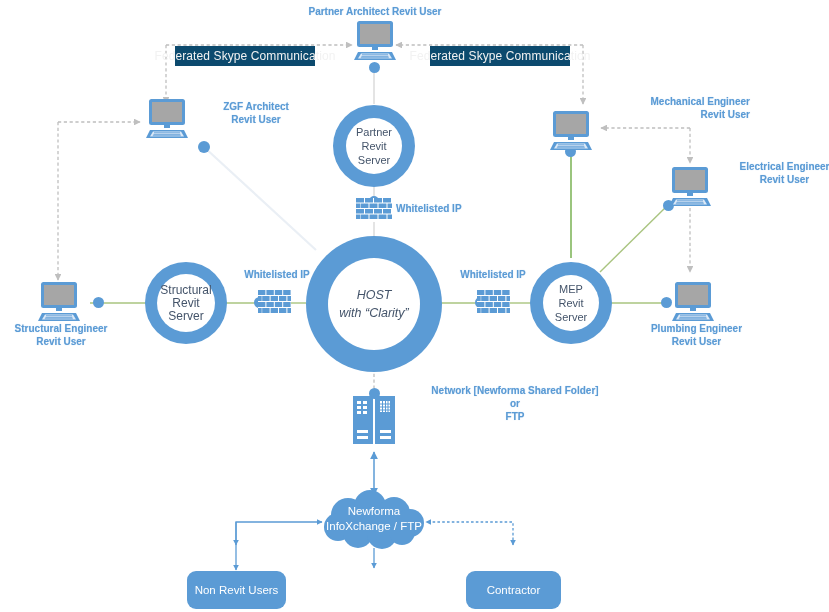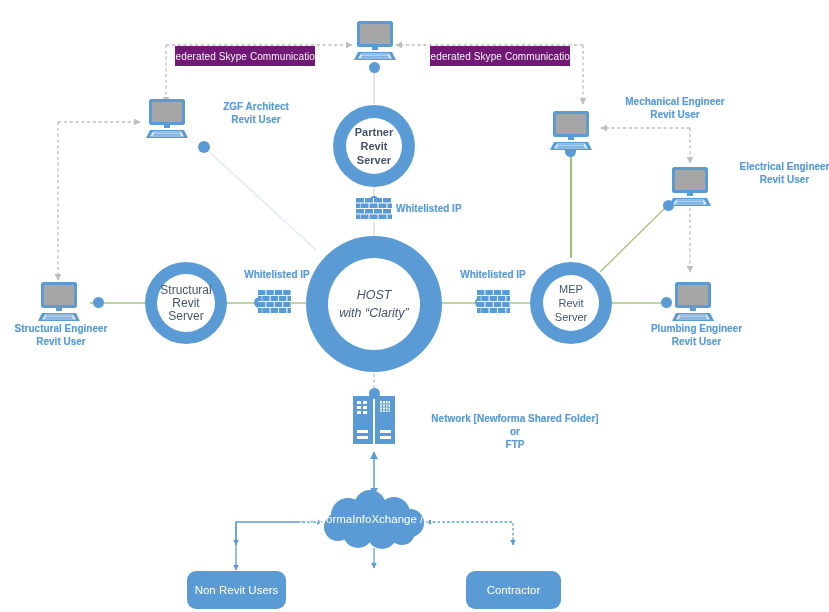--- a/index.html
+++ b/index.html
@@ -21,23 +21,23 @@
     font-size:10px;
     line-height:13px;
     text-align:center;
     white-space:nowrap;
     text-shadow:0 0 1px rgba(91,155,213,.45);
   }
 
   
   .skypebox{
     position:absolute;
-    background:#701a75;
+    background:#0c4a6e;
     color:#f2f2f2;
-    font-size:10px;
+    font-size:12px;
     font-weight:normal;
     display:flex;align-items:center;justify-content:center;
     text-align:right;
     white-space:nowrap;
     letter-spacing:.1px;
   }
 
   
   .donut{
     position:absolute;
@@ -68,21 +68,21 @@
     font-size:11.5px;
     display:flex;align-items:center;justify-content:center;
     text-align:center;
     white-space:nowrap;
   }
 
   
   .cloud{position:absolute;}
   .cloud .ctext{
     position:absolute;left:0;top:0;width:100%;height:100%;
-    display:flex;flex-direction:row;
+    display:flex;flex-direction:column;
     align-items:center;justify-content:center;
     color:#ffffff;font-size:11.5px;line-height:15px;
     text-align:center;white-space:nowrap;
     pointer-events:none;
   }
 
   
   .pc{position:absolute;}
 
   
@@ -184,20 +184,23 @@
   <div class="dot" style="left:254px;top:297px;width:11px;height:11px;"></div>
   <div class="dot" style="left:475px;top:297px;width:11px;height:11px;"></div>
   <div class="dot" style="left:661px;top:297px;width:11px;height:11px;"></div>
   <div class="dot" style="left:198px;top:141px;width:12px;height:12px;"></div>
   <div class="dot" style="left:663px;top:200px;width:11px;height:11px;"></div>
   <div class="dot" style="left:565px;top:146px;width:11px;height:11px;"></div>
   <div class="dot" style="left:369px;top:62px;width:11px;height:11px;"></div>
   <div class="dot" style="left:369px;top:196px;width:10px;height:10px;"></div>
   <div class="dot" style="left:369px;top:388px;width:11px;height:11px;"></div>
 
+  <div class="lbl" style="left:290px;top:5px;width:170px;">
+    <span>Partner Architect Revit User</span>
+  </div>
 
   <div class="pc" style="left:352px;top:20px;">
     <svg width="46" height="42" viewBox="0 0 46 42" xmlns="http://www.w3.org/2000/svg">
       <rect x="5" y="1" width="36" height="26" rx="2.5" fill="#5b9bd5"></rect>
       <rect x="8" y="4" width="30" height="20" fill="#a6a6a6"></rect>
       <rect x="20" y="27" width="6" height="3" fill="#5b9bd5"></rect>
       <path d="M6,32 L40,32 L44,40 L2,40 Z" fill="#5b9bd5"></path>
       <path d="M9,33.5 L37,33.5 L40,38.5 L6,38.5 Z" fill="#dce9f7"></path>
       <g fill="#5b9bd5">
         <rect x="10" y="34.4" width="26" height="0.8"></rect>
@@ -240,21 +243,21 @@
       <rect x="20" y="27" width="6" height="3" fill="#5b9bd5"></rect>
       <path d="M6,32 L40,32 L44,40 L2,40 Z" fill="#5b9bd5"></path>
       <path d="M9,33.5 L37,33.5 L40,38.5 L6,38.5 Z" fill="#dce9f7"></path>
       <g fill="#5b9bd5">
         <rect x="10" y="34.4" width="26" height="0.8"></rect>
         <rect x="9.4" y="35.9" width="27" height="0.8"></rect>
         <rect x="8.8" y="37.4" width="28" height="0.8"></rect>
       </g>
     </svg>
   </div>
-  <div class="lbl" style="left:600px;top:95px;width:150px;text-align:center;">
+  <div class="lbl" style="left:600px;top:95px;width:150px;text-align:right;">
     <span>Mechanical Engineer</span><br>
     <span>Revit User</span>
   </div>
 
   <div class="pc" style="left:667px;top:166px;">
     <svg width="46" height="42" viewBox="0 0 46 42" xmlns="http://www.w3.org/2000/svg">
       <rect x="5" y="1" width="36" height="26" rx="2.5" fill="#5b9bd5"></rect>
       <rect x="8" y="4" width="30" height="20" fill="#a6a6a6"></rect>
       <rect x="20" y="27" width="6" height="3" fill="#5b9bd5"></rect>
       <path d="M6,32 L40,32 L44,40 L2,40 Z" fill="#5b9bd5"></path>
@@ -303,21 +306,21 @@
         <rect x="8.8" y="37.4" width="28" height="0.8"></rect>
       </g>
     </svg>
   </div>
   <div class="lbl" style="left:634px;top:322px;width:125px;text-align:center;">
     <span>Plumbing Engineer</span><br>
     <span>Revit User</span>
   </div>
 
   <div class="donut" style="left:333px;top:105px;width:82px;height:82px;">
-    <div class="core" style="width:56px;height:56px;font-weight:bold;">
+    <div class="core" style="width:56px;height:56px;">
       <span>Partner</span>
       <span>Revit</span>
       <span>Server</span>
     </div>
   </div>
 
   <div class="fw" style="left:356px;top:198px;">
     <svg width="36" height="24" viewBox="0 0 36 24" xmlns="http://www.w3.org/2000/svg">
       <rect x="0" y="0" width="36" height="24" fill="#ffffff"></rect>
       <g fill="#5b9bd5">
@@ -447,21 +450,21 @@
       <g stroke="#5b9bd5" stroke-width="1">
         <line x1="29.5" y1="5" x2="29.5" y2="16"></line>
         <line x1="32.5" y1="5" x2="32.5" y2="16"></line>
         <line x1="35" y1="5" x2="35" y2="16"></line>
         <line x1="27" y1="8" x2="37" y2="8"></line>
         <line x1="27" y1="11" x2="37" y2="11"></line>
         <line x1="27" y1="14" x2="37" y2="14"></line>
       </g>
     </svg>
   </div>
-  <div class="lbl" style="left:410px;top:412px;width:210px;text-align:center;">
+  <div class="lbl" style="left:410px;top:384px;width:210px;text-align:center;">
     <span>Network [Newforma Shared Folder]</span><br>
     <span>or</span><br>
     <span>FTP</span>
   </div>
 
   <div class="cloud" style="left:318px;top:489px;width:112px;height:60px;">
     <svg width="112" height="60" viewBox="0 0 112 60" xmlns="http://www.w3.org/2000/svg">
       <g fill="#5b9bd5">
         <circle cx="30" cy="26" r="17"></circle>
         <circle cx="52" cy="17" r="16"></circle>

